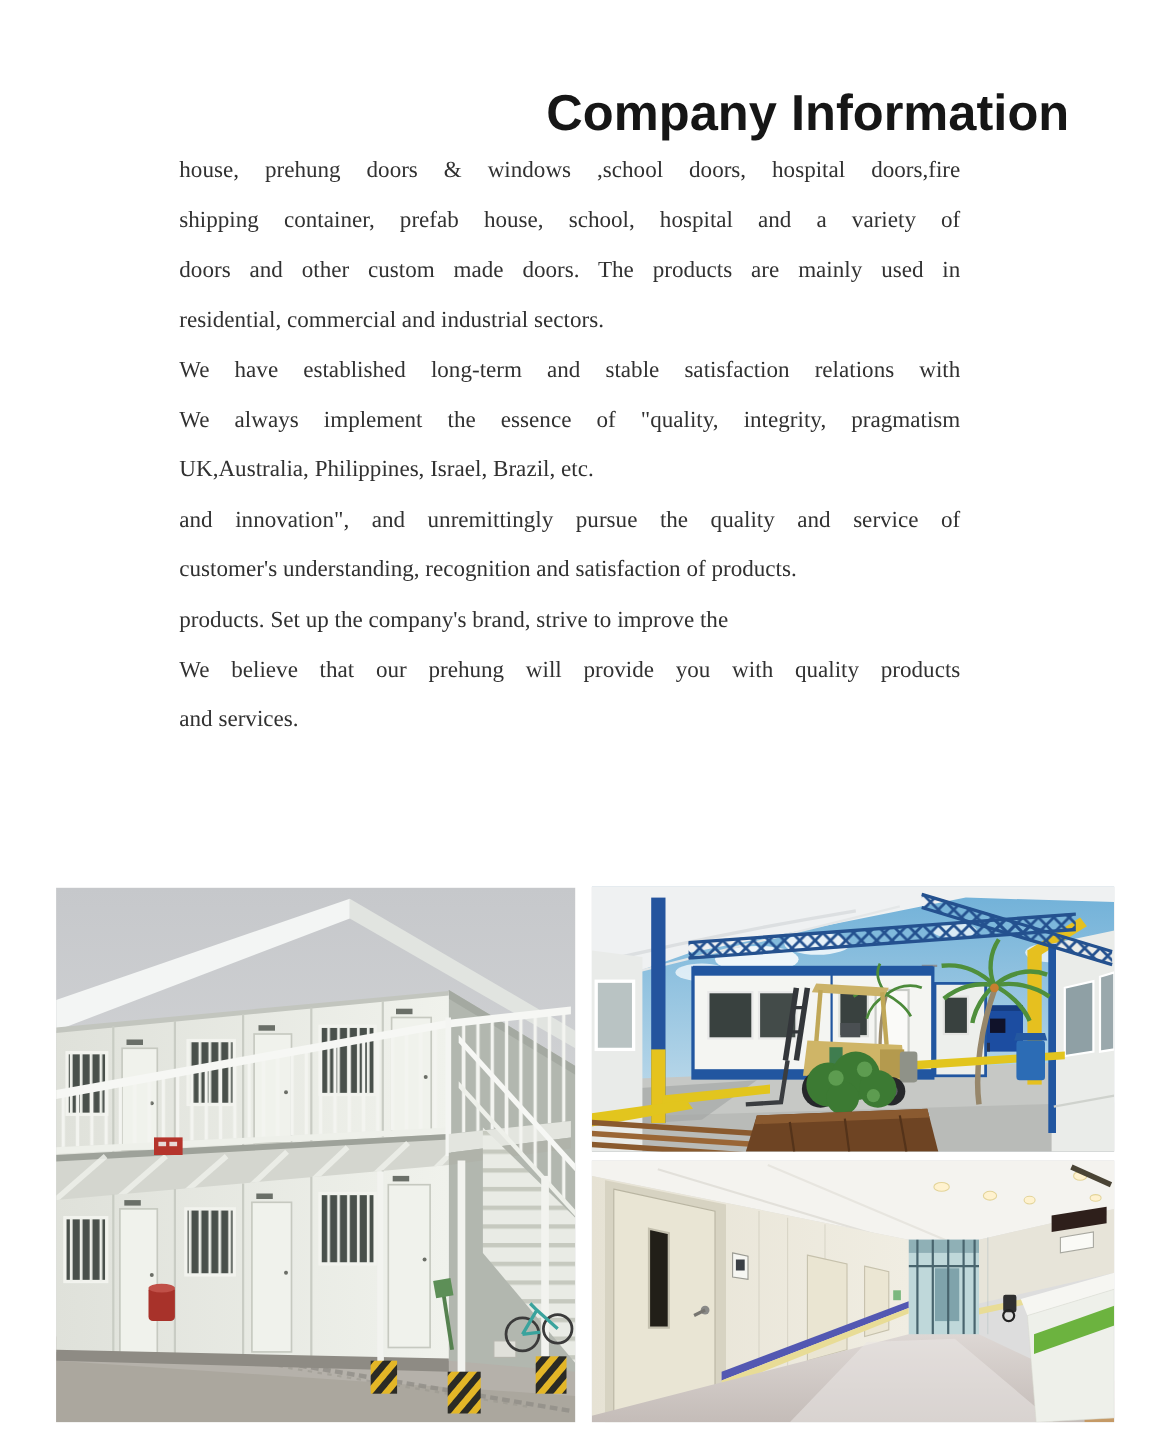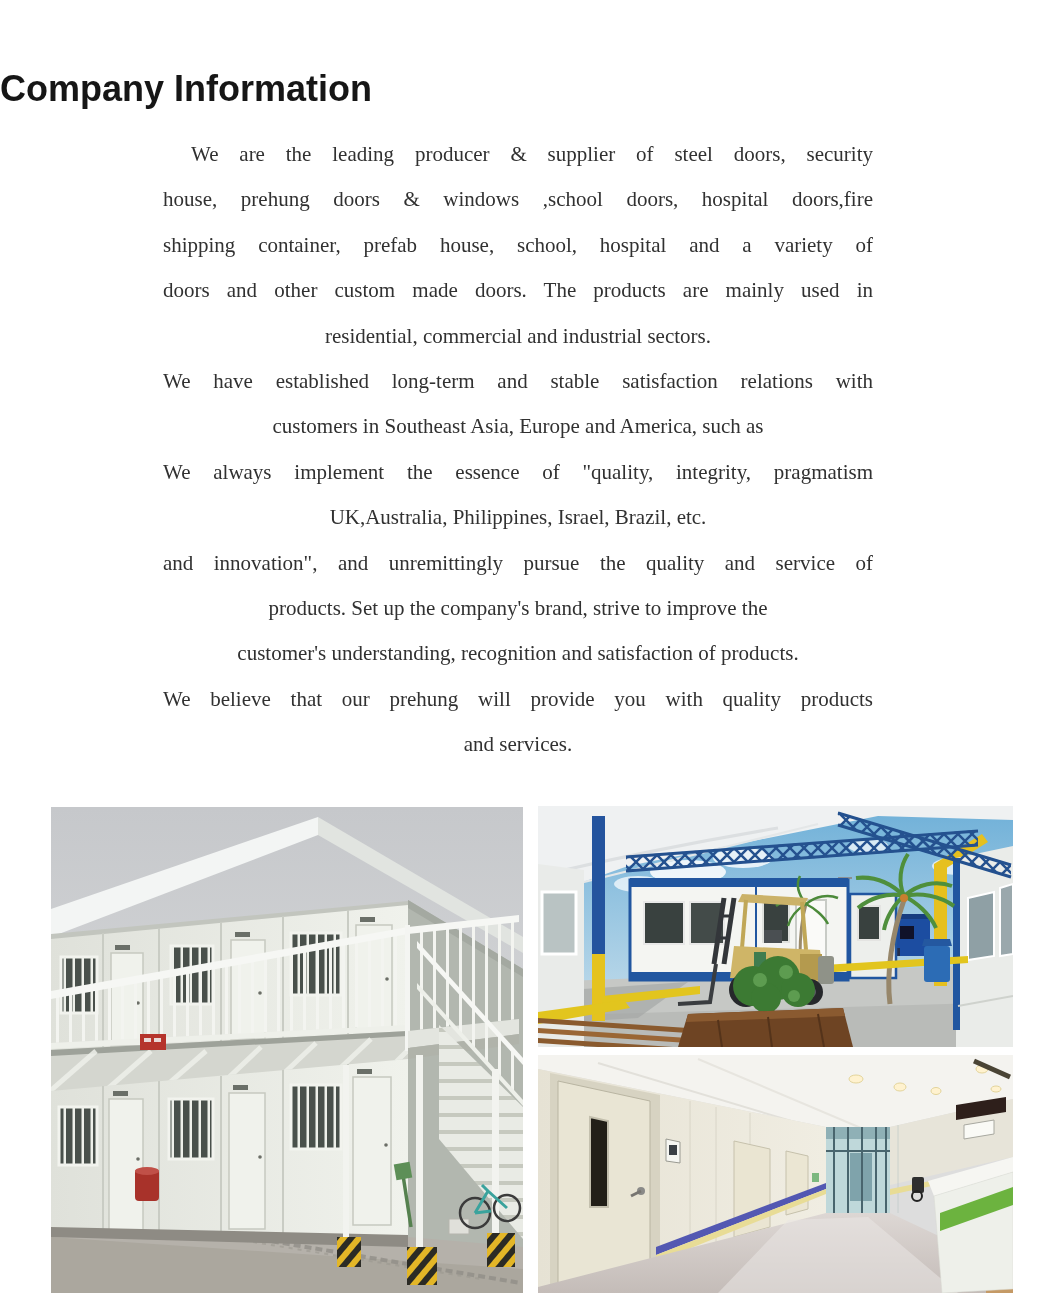--- a/index.html
+++ b/index.html
@@ -1,61 +1,59 @@
 <!DOCTYPE html>
 <html><head>
 <meta charset="utf-8">
 <style>
   html,body{margin:0;padding:0;}
   body{
     width:1060px;height:1313px;position:relative;background:#ffffff;
     font-family:"Liberation Serif", serif;overflow:hidden;
   }
   .title{
-    position:absolute;top:44px;left:0;width:972px;text-align:left;
+    position:absolute;top:44px;left:0;width:972px;text-align:right;
     font-family:"Liberation Sans", sans-serif;font-weight:bold;
-    font-size:36px;color:#161616;letter-spacing:0px;
+    font-size:46px;color:#161616;letter-spacing:0px;
   }
   .textblock{
     position:absolute;left:163px;top:132px;width:710px;
     font-size:21px;color:#313131;
   }
-  .line{height:45.4px;line-height:45.4px;text-align:center;white-space:normal;}
+  .line{height:45.4px;line-height:45.4px;text-align:left;white-space:normal;}
   .line.j{text-align:justify;text-align-last:justify;}
   .line.ind{text-indent:28px;}
   .sp{
     text-decoration-style:wavy;
     text-decoration-color:#d43c2e;
     text-decoration-thickness:1.5px;
     text-underline-offset:5px;
   }
   .photo{position:absolute;overflow:hidden;background:#ddd;}
   #photo1{left:51px;top:807px;width:472px;height:486px;}
   #photo2{left:538px;top:806px;width:475px;height:241px;}
   #photo3{left:538px;top:1055px;width:475px;height:238px;}
   .photo svg{display:block;width:100%;height:100%;}
 </style>
 </head>
 <body>
 
 <h1 class="title">Company Information</h1>
 
 <div class="textblock">
-  <div class="line j ind">We are the leading producer &amp; supplier of steel doors, security</div>
   <div class="line j"><span>house, </span><span class="sp">prehung</span><span> doors &amp; windows ,school doors, hospital doors,fire</span></div>
   <div class="line j">shipping container, prefab house, school, hospital and a variety of</div>
   <div class="line j">doors and other custom made doors. The products are mainly used in</div>
   <div class="line">residential, commercial and industrial sectors.</div>
   <div class="line j">We have established long-term and stable satisfaction relations with</div>
-  <div class="line">customers in Southeast Asia, Europe and America, such as</div>
   <div class="line j">We always implement the essence of "quality, integrity, pragmatism</div>
   <div class="line">UK,Australia, Philippines, Israel, Brazil, etc.</div>
   <div class="line j">and innovation", and unremittingly pursue the quality and service of</div>
+  <div class="line">customer's understanding, recognition and satisfaction of products.</div>
   <div class="line">products. Set up the company's brand, strive to improve the</div>
-  <div class="line">customer's understanding, recognition and satisfaction of products.</div>
   <div class="line j">We believe that our prehung will provide you with quality products</div>
   <div class="line">and services.</div>
 </div>
 
 <div class="photo" id="photo1">
 <svg viewBox="0 0 472 486" preserveAspectRatio="none">
   <defs>
     <linearGradient id="p1sky" x1="0" y1="0" x2="0" y2="1">
       <stop offset="0" stop-color="#c6c8cb"></stop>
           <stop offset="1" stop-color="#e0e1e2"></stop>

